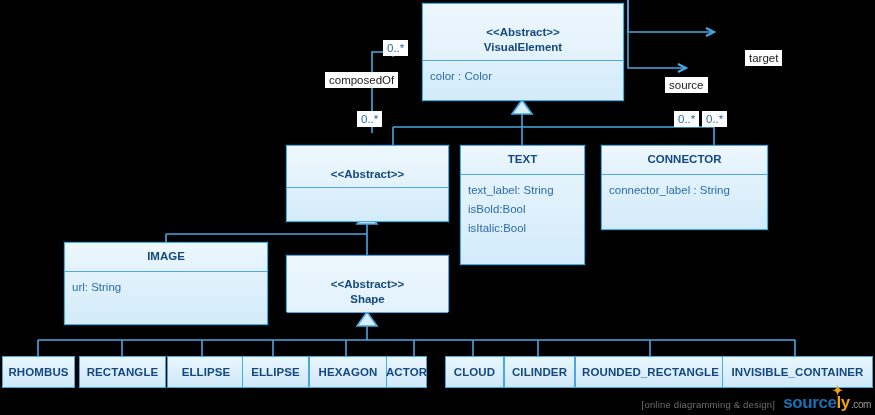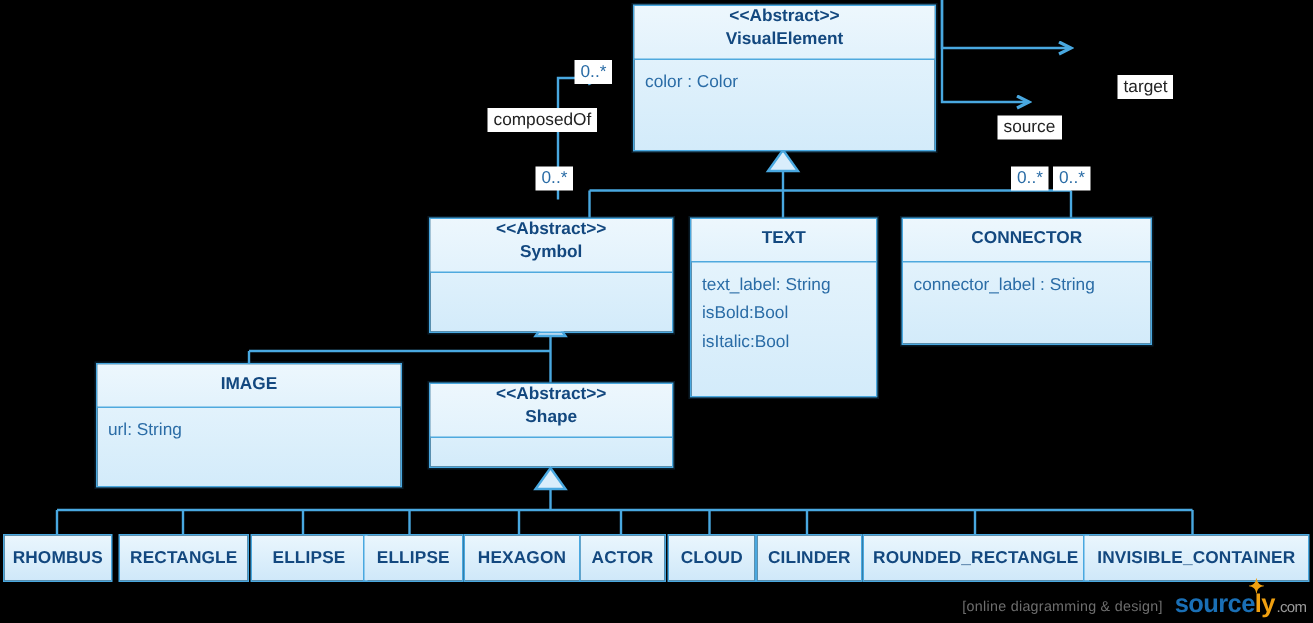--- a/index.html
+++ b/index.html
@@ -30,21 +30,21 @@
     box-shadow: 0 0 0 1px rgba(40,130,190,0.20);
   }
   .uml-head {
     box-sizing: border-box;
     width: 100%;
     text-align: center;
     color: #13487f;
     font-weight: bold;
     background: linear-gradient(to bottom, #edf7fd 0%, #e2f2fc 100%);
     border-bottom: 1px solid #4fa9de;
-    padding: 0 2px 5px 2px;
+    padding: 21px 2px 5px 2px;
     line-height: 15px;
     font-size: 11.5px;
     white-space: nowrap;
   }
   .uml-head .stereo { display: block; font-weight: bold; }
   .uml-head .cname  { display: block; font-weight: bold; }
   .uml-body {
     box-sizing: border-box;
     padding: 6px 7px 4px 7px;
     color: #2a6ca6;
@@ -171,21 +171,20 @@
       <span class="cname">VisualElement</span>
     </div>
     <div class="uml-body">
       <div>color : Color</div>
     </div>
   </div>
 
   <div class="uml-box" style="left:286px; top:145px; width:163px; height:77px;">
     <div class="uml-head">
       <span class="stereo">&lt;&lt;Abstract&gt;&gt;</span>
-      <span class="cname">Symbol</span>
     </div>
     <div class="uml-body"></div>
   </div>
 
   <div class="uml-box" style="left:460px; top:145px; width:125px; height:120px;">
     <div class="uml-head" style="padding:6px 2px 7px 2px;">
       <span class="cname">TEXT</span>
     </div>
     <div class="uml-body">
       <div>text_label: String</div>
@@ -218,21 +217,21 @@
       <span class="cname">Shape</span>
     </div>
     <div class="uml-body"></div>
   </div>
 
   <div class="leaf-box" style="left:2px;   top:356px; width:73px;  height:32px;">RHOMBUS</div>
   <div class="leaf-box" style="left:79px;  top:356px; width:87px;  height:32px;">RECTANGLE</div>
   <div class="leaf-box" style="left:167px; top:356px; width:78px;  height:32px;">ELLIPSE</div>
   <div class="leaf-box" style="left:242px; top:356px; width:67px;  height:32px;">ELLIPSE</div>
   <div class="leaf-box" style="left:309px; top:356px; width:78px;  height:32px;">HEXAGON</div>
-  <div class="leaf-box" style="left:386px; top:356px; width:58px;  height:32px;">ACTOR</div>
+  <div class="leaf-box" style="left:386px; top:356px; width:41px;  height:32px;">ACTOR</div>
   <div class="leaf-box" style="left:445px; top:356px; width:59px;  height:32px;">CLOUD</div>
   <div class="leaf-box" style="left:504px; top:356px; width:71px;  height:32px;">CILINDER</div>
   <div class="leaf-box" style="left:575px; top:356px; width:151px; height:32px;">ROUNDED_RECTANGLE</div>
   <div class="leaf-box" style="left:722px; top:356px; width:151px; height:32px;">INVISIBLE_CONTAINER</div>
 
   <div class="chip mult" style="left:383px; top:40px;">0..*</div>
   <div class="chip role" style="left:325px; top:72px;">composedOf</div>
   <div class="chip mult" style="left:357px; top:111px;">0..*</div>
 
   <div class="chip role" style="left:697px; top:50px;margin-left:48px;">target</div>

